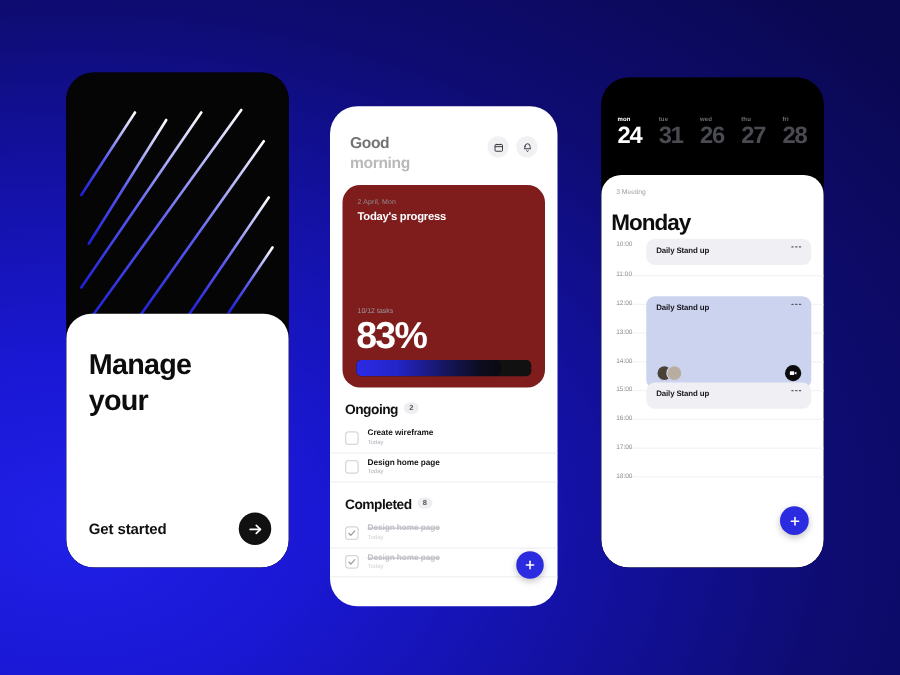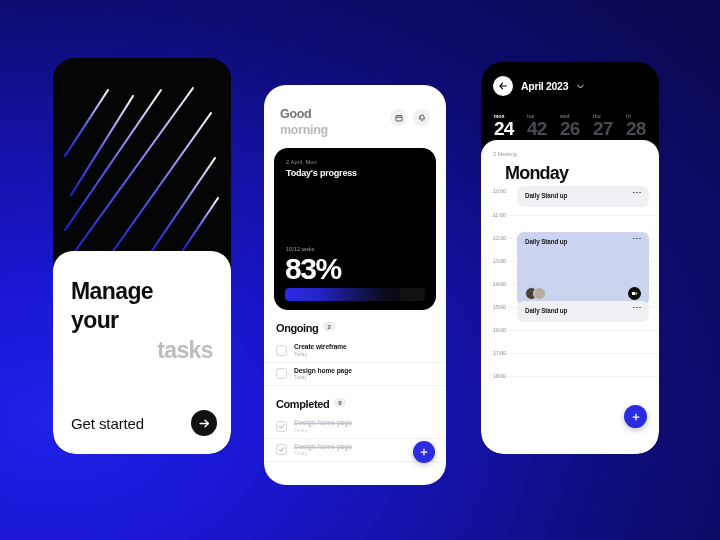--- a/index.html
+++ b/index.html
@@ -39,42 +39,42 @@
     position: absolute; left: 0; top: 193px; width: 100%; height: 203px;
     background: #fff; border-radius: 20px 20px 22px 22px;
     padding: 26px 18px 8px 18px;
   }
   .s1-title { font-size: 23px; font-weight: 700; color:#0d0d0d; letter-spacing:-0.6px; line-height: 1.28; }
   .s1-title-muted { font-size: 23px; font-weight: 700; color:#bdbdbd; letter-spacing:-0.6px; text-align:right; line-height:1.28; }
   .s1-footer {
     position:absolute; left:18px; right:14px; bottom:18px;
     display:flex; align-items:center; justify-content:space-between;
   }
-  .s1-getstarted { font-size: 15px; font-weight:400; color:#111; letter-spacing:-0.1px;}
+  .s1-getstarted { font-size: 12px; font-weight:700; color:#111; letter-spacing:-0.1px;}
   .circle-btn-dark {
     width: 26px; height:26px; border-radius:50%; background:#111;
     display:flex; align-items:center; justify-content:center;
   }
   .circle-btn-dark svg { width: 13px; height:13px; }
 
   
   #phone2 { left: 264px; top: 85px; width: 182px; height: 400px; }
 
   .s2-head { padding: 22px 16px 0 16px; display:flex; align-items:flex-start; justify-content:space-between; }
   .s2-greet-a { font-size: 12.5px; font-weight: 700; color:#737373; letter-spacing:-0.3px; line-height:1.25; }
   .s2-greet-b { font-size: 12.5px; font-weight: 700; color:#b9b9b9; letter-spacing:-0.3px; line-height:1.25; }
   .s2-icons { display:flex; gap:6px; margin-top:2px; }
   .ic-round {
     width:17px; height:17px; border-radius:50%; background:#f1f1f3;
     display:flex; align-items:center; justify-content:center;
   }
   .ic-round svg { width:8px; height:8px; }
 
   .s2-progress-card {
-    margin: 10px 10px 0 10px; height: 162px; background:#000000;
+    margin: 10px 10px 0 10px; height: 162px; background:#7f1d1d;
     border-radius: 14px; padding: 11px 12px; position:relative; overflow:hidden;
   }
   .s2-date { font-size: 5.6px; color:#8e8e94; letter-spacing:0.1px; }
   .s2-prog-title { font-size: 9px; font-weight:700; color:#fff; margin-top:3px; letter-spacing:-0.2px; }
   .s2-tasks { position:absolute; left:12px; bottom:58px; font-size:5.6px; color:#9a9aa0; }
   .s2-pct { position:absolute; left:11px; bottom:26px; font-size:30px; font-weight:700; color:#fff; letter-spacing:-1.4px; line-height:1; }
   .s2-bar {
     position:absolute; left:11px; right:11px; bottom:9px; height:13px;
     border-radius:4px; background:#111; overflow:hidden;
   }
@@ -131,21 +131,21 @@
   .s3-dow { font-size:4.8px; font-weight:700; color:#6f6f78; letter-spacing:0.1px; }
   .s3-dnum { font-size:19px; font-weight:700; color:#4a4a52; letter-spacing:-0.9px; line-height:1.05; }
   .s3-day.active .s3-dow { color:#ffffff; }
   .s3-day.active .s3-dnum { color:#ffffff; }
 
   .s3-sheet {
     position:absolute; left:0; top:78px; width:100%; height:314px;
     background:#fff; border-radius:16px 16px 22px 22px; padding: 11px 0 0 0; overflow:hidden;
   }
   .s3-meet { font-size:5.4px; color:#9b9ba2; padding-left:12px; }
-  .s3-dayname { font-size:18px; font-weight:700; color:#0d0d0d; letter-spacing:-0.8px; padding-left:24px; margin-top:7px; line-height:1.1; }
+  .s3-dayname { font-size:18px; font-weight:700; color:#0d0d0d; letter-spacing:-0.8px; padding-left:8px; margin-top:12px; line-height:1.1; }
 
   .s3-sched { position:relative; margin-top:8px; padding-left:12px; }
   .slot { position:relative; height:23px; border-top:1px solid #f3f3f6; }
   .slot:first-child { border-top:none; }
   .slot-time { position:absolute; left:0; top:-4px; font-size:5.2px; color:#8d8d96; }
 
   .evt {
     position:absolute; left:36px; right:10px; border-radius:7px;
     padding:6px 8px;
   }
@@ -189,21 +189,20 @@
           <line x1="58" y1="196" x2="158" y2="55"></line>
           <line x1="98" y1="194" x2="162" y2="100"></line>
           <line x1="130" y1="192" x2="165" y2="140"></line>
         </g>
       </svg>
     </div>
 
     <div class="s1-card">
       <div class="s1-title">Manage</div>
       <div class="s1-title">your</div>
-      <div class="s1-title-muted">tasks</div>
 
       <div class="s1-footer">
         <div class="s1-getstarted">Get started</div>
         <div class="circle-btn-dark">
           <svg viewBox="0 0 24 24" fill="none" stroke="#fff" stroke-width="2.6" stroke-linecap="round" stroke-linejoin="round">
             <line x1="4" y1="12" x2="19" y2="12"></line>
               <polyline points="13,6 19,12 13,18"></polyline>
           </svg>
         </div>
       </div>
@@ -295,43 +294,29 @@
       <svg viewBox="0 0 24 24" fill="none" stroke="#fff" stroke-width="3" stroke-linecap="round">
         <line x1="12" y1="5" x2="12" y2="19"></line>
           <line x1="5" y1="12" x2="19" y2="12"></line>
       </svg>
     </div>
   </div>
 
   <div class="phone" id="phone3">
 
     <div class="s3-top">
-      <div class="s3-navrow">
-        <div class="s3-back">
-          <svg viewBox="0 0 24 24" fill="none" stroke="#000" stroke-width="2.8" stroke-linecap="round" stroke-linejoin="round">
-            <line x1="20" y1="12" x2="5" y2="12"></line>
-              <polyline points="11,5 5,12 11,19"></polyline>
-          </svg>
-        </div>
-        <div class="s3-month">April 2023</div>
-        <div class="s3-chev">
-          <svg viewBox="0 0 24 24" fill="none" stroke="#fff" stroke-width="2.6" stroke-linecap="round" stroke-linejoin="round">
-              <polyline points="5,9 12,16 19,9"></polyline>
-            </svg>
-        </div>
-      </div>
 
       <div class="s3-days">
         <div class="s3-day active">
           <div class="s3-dow">mon</div>
           <div class="s3-dnum">24</div>
         </div>
         <div class="s3-day">
           <div class="s3-dow">tue</div>
-          <div class="s3-dnum">42</div>
+          <div class="s3-dnum">31</div>
         </div>
         <div class="s3-day">
           <div class="s3-dow">wed</div>
           <div class="s3-dnum">26</div>
         </div>
         <div class="s3-day">
           <div class="s3-dow">thu</div>
           <div class="s3-dnum">27</div>
         </div>
         <div class="s3-day">

